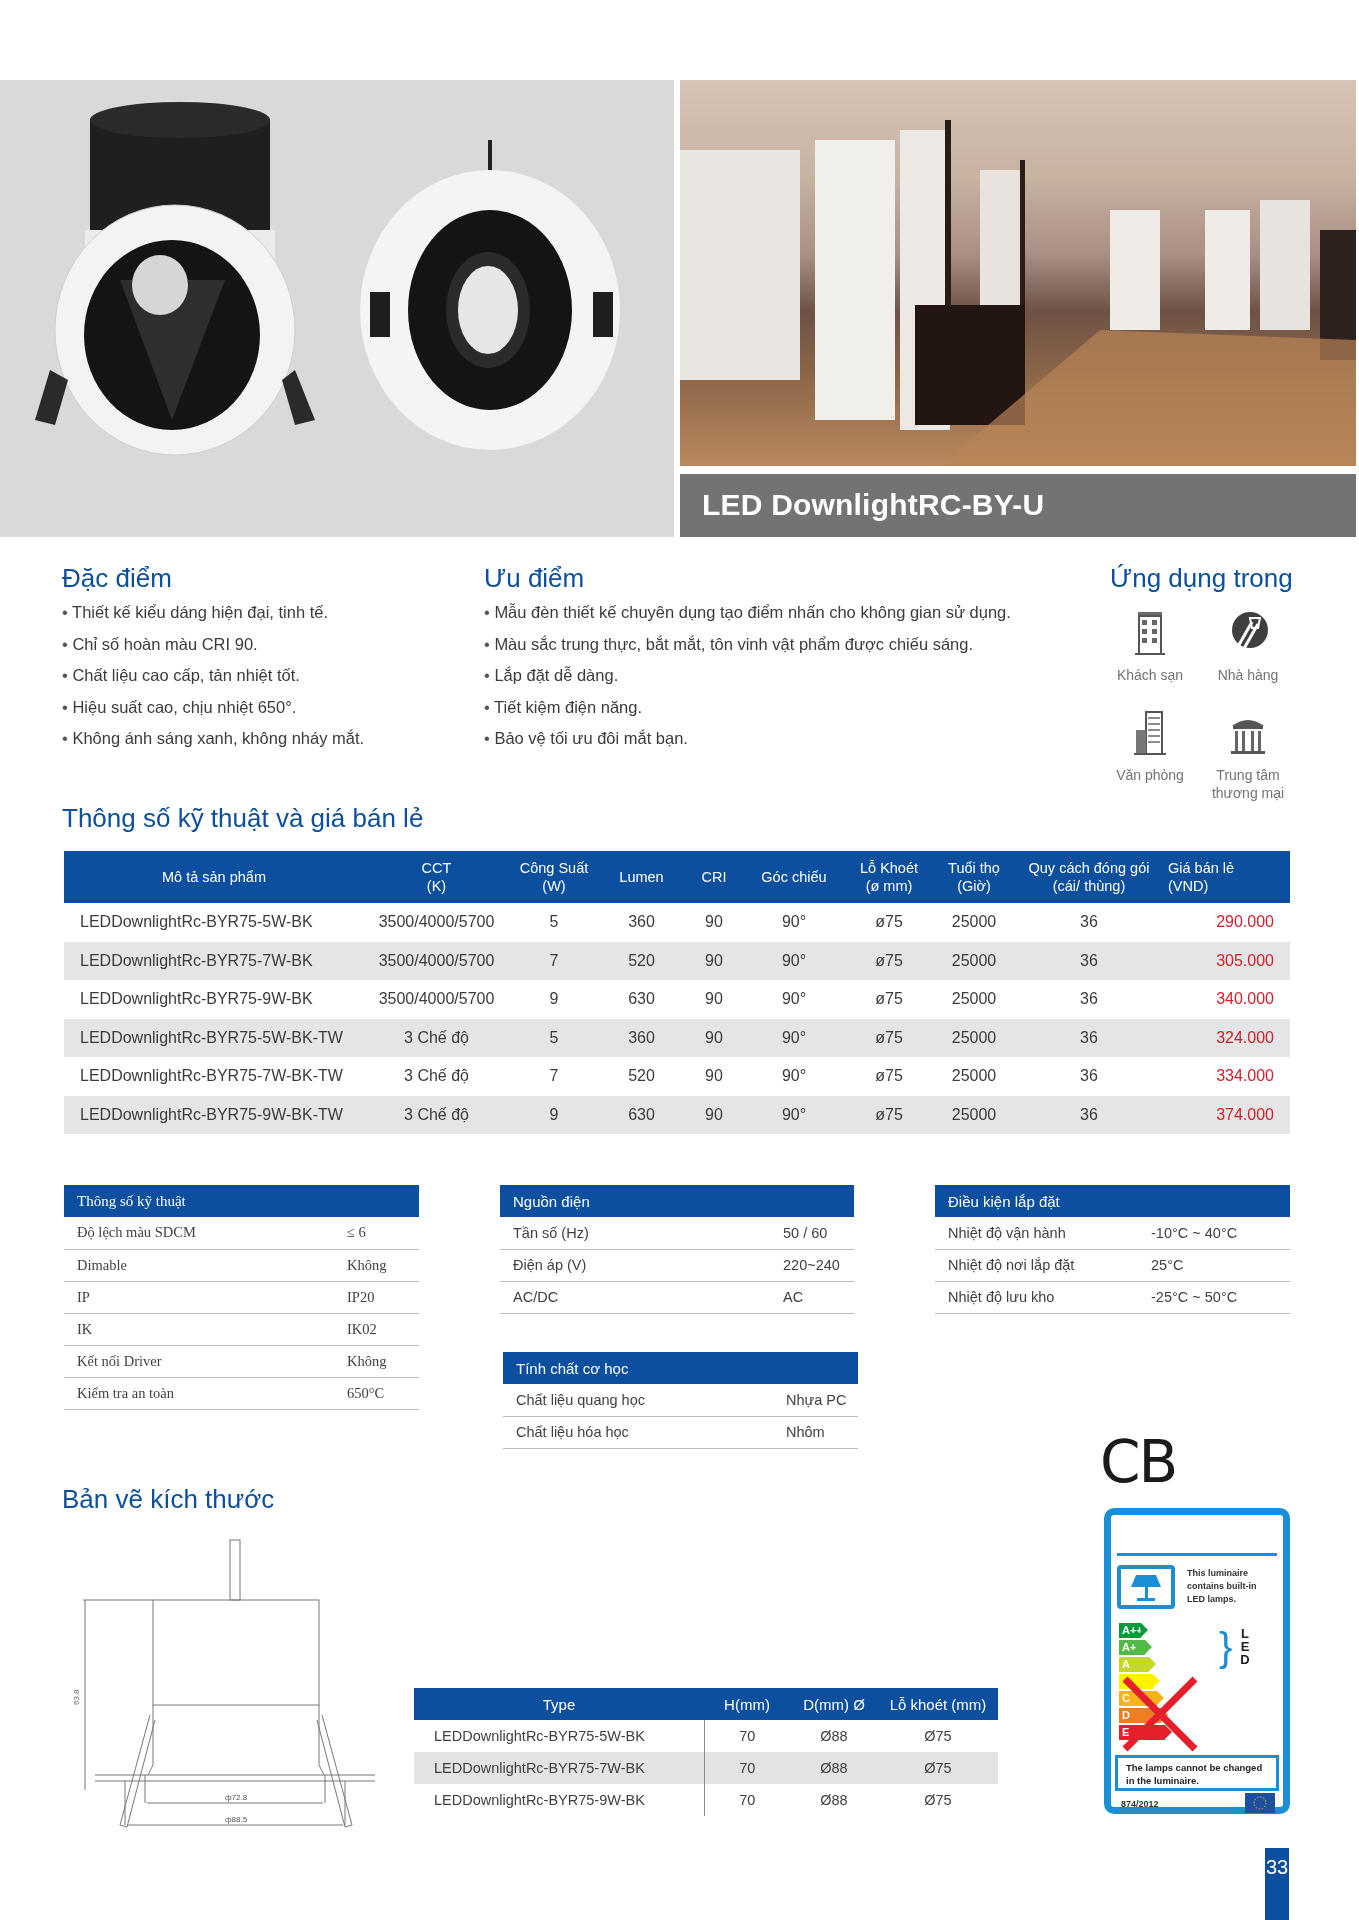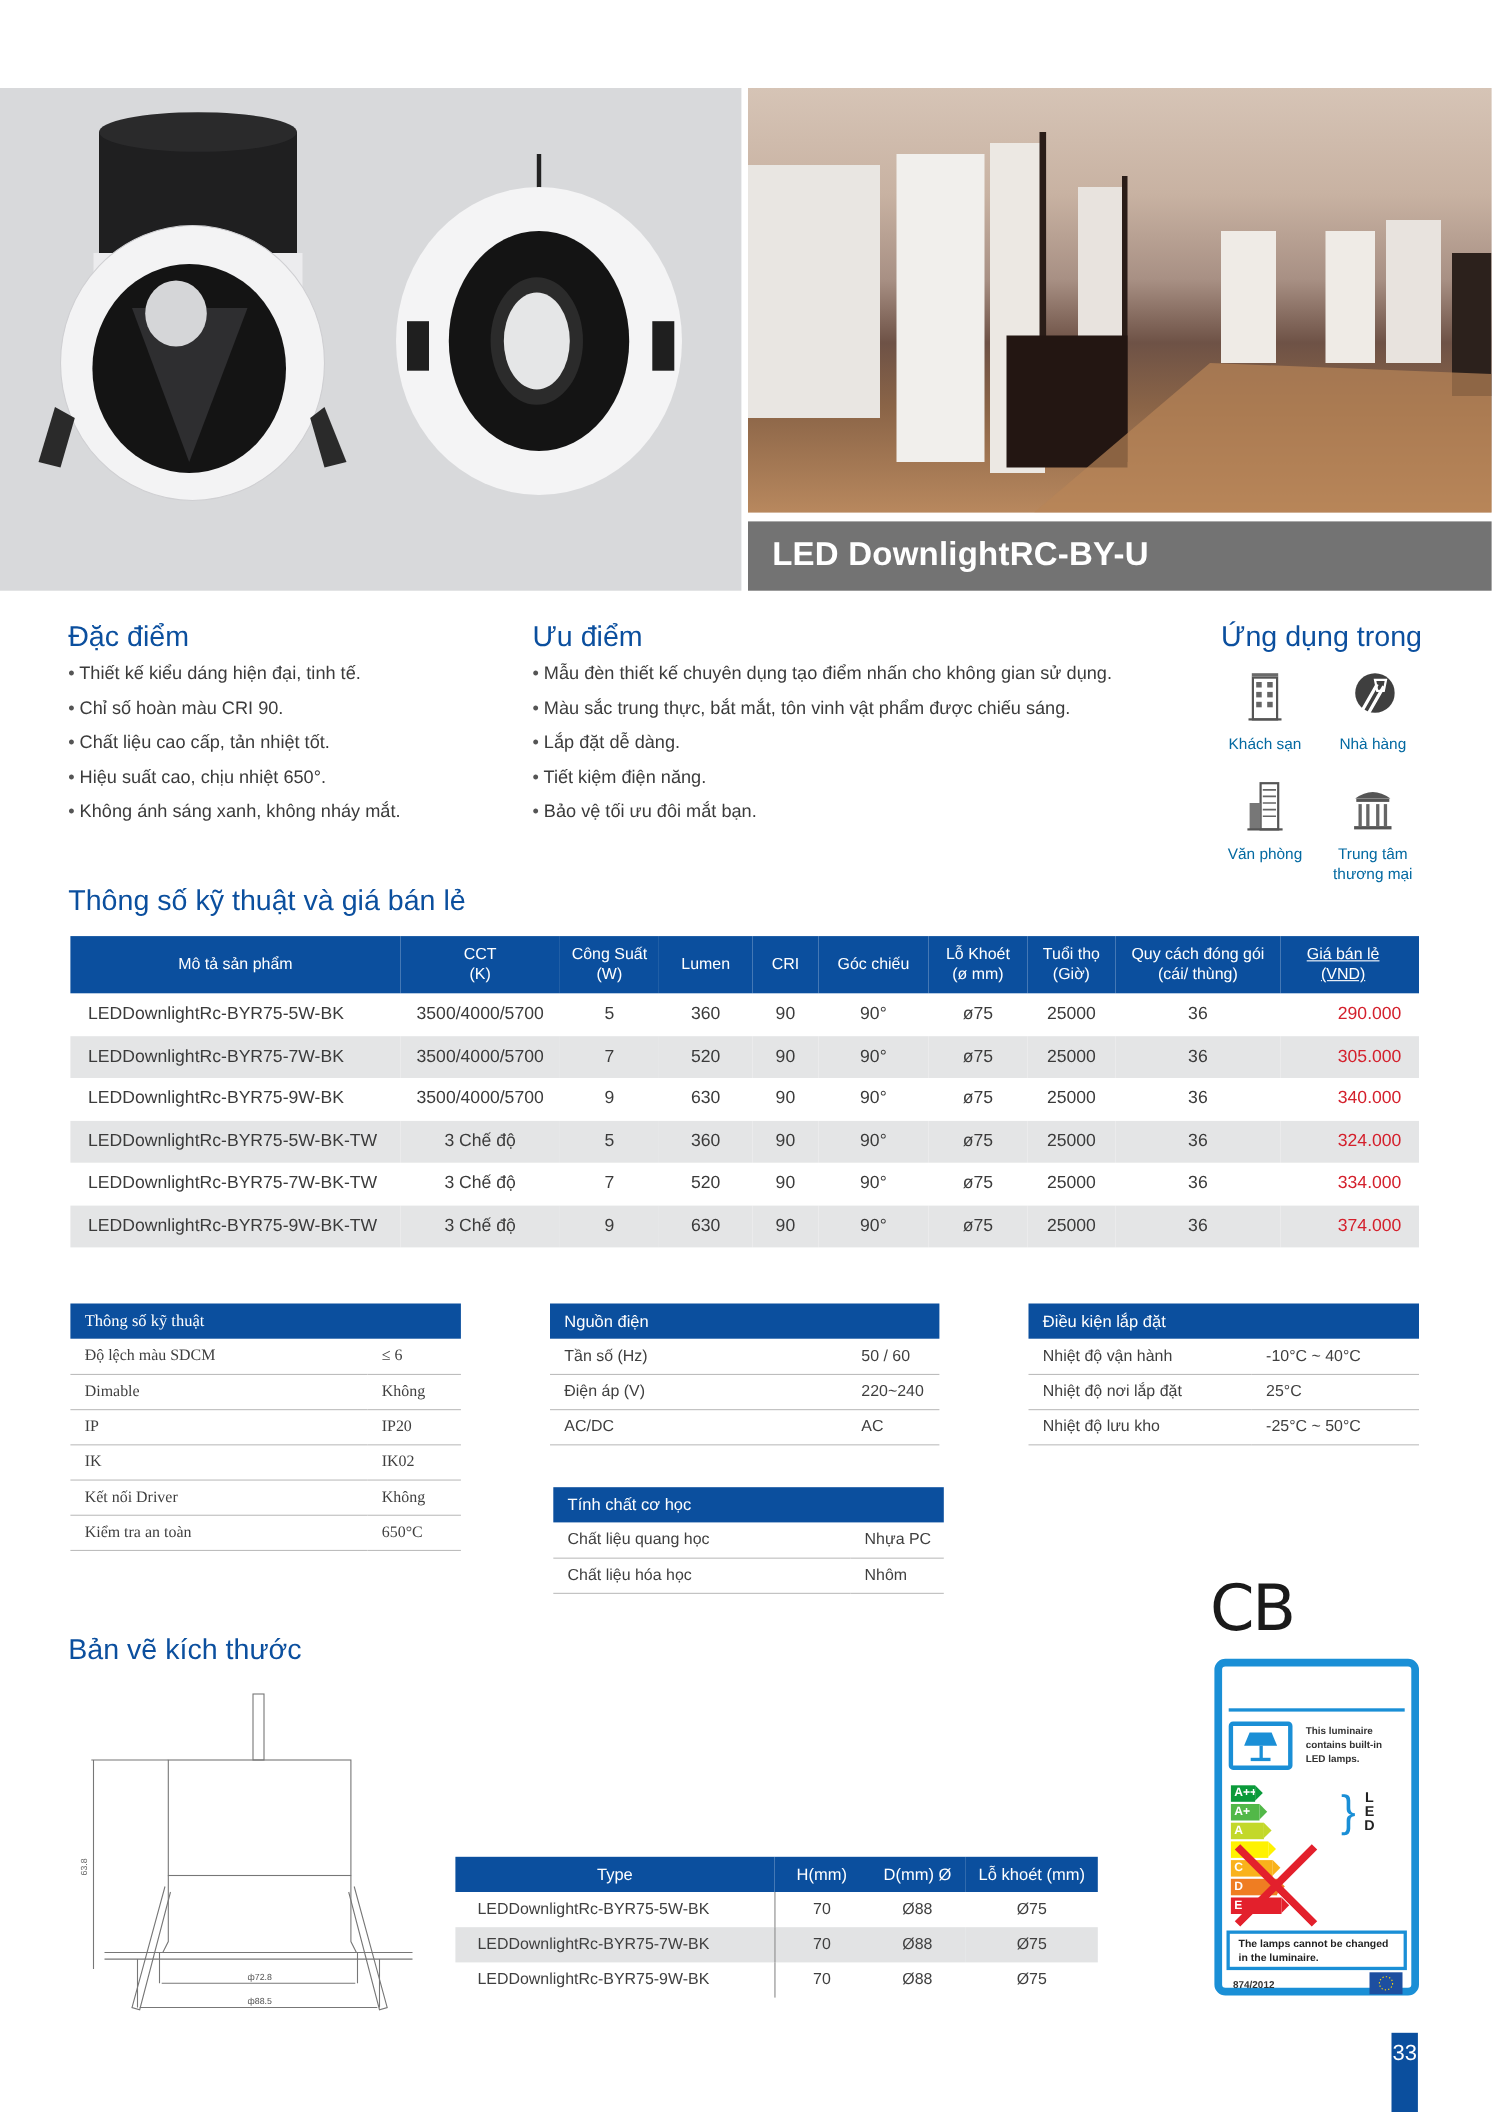--- a/index.html
+++ b/index.html
@@ -17,30 +17,30 @@
 
   
   .h2 { font-size: 26px; color: #0b4f9e; font-weight: normal; }
   .bullets { list-style: none; }
   .bullets li { font-size: 16.5px; color: #3b3b3b; height: 31.5px; line-height: 31.5px; }
   .bullets li::before { content: "• "; color: #555; }
 
   
   .app-grid { left: 1100px; top: 610px; width: 200px; }
   .app-item { position: absolute; width: 100px; text-align: center; }
-  .app-item .lbl { font-size: 14px; color: #0369a1; line-height: 18px; }
+  .app-item .lbl { font-size: 14px; color: #737373; line-height: 18px; }
   .app-icon { width: 40px; height: 46px; margin: 0 auto 6px; }
 
   
   .main-table { left: 64px; top: 851px; width: 1226px; border-collapse: collapse; table-layout: fixed; }
   .main-table th { background: #0b4f9e; color: #fff; font-weight: normal; font-size: 14.5px; height: 52px; line-height: 18px; text-align: center; padding: 0 4px; }
   .main-table td { font-size: 16px; color: #3b3b3b; height: 38.5px; text-align: center; }
   .main-table td.desc { text-align: left; padding-left: 16px; }
   .main-table td.price { color: #d4202c; text-align: right; padding-right: 16px; }
-  .main-table th.price-h { text-align: center; padding-right: 16px; text-decoration: underline; }
+  .main-table th.price-h { text-align: left; padding-right: 16px; }
   .main-table tr.alt td { background: #e4e5e6; }
 
   
   .spec { position: absolute; border-collapse: collapse; table-layout: fixed; }
   .spec th { background: #0b4f9e; color: #fff; font-weight: normal; text-align: left; font-size: 15px; height: 32px; padding-left: 13px; }
   .spec th.small { font-size: 15px; }
   .spec td { font-size: 14.5px; color: #3f3f3f; height: 32px; border-bottom: 1px solid #bdbdbd; padding-left: 13px; }
 
   
   .dim-table { left: 414px; top: 1688px; width: 584px; border-collapse: collapse; table-layout: fixed; }

